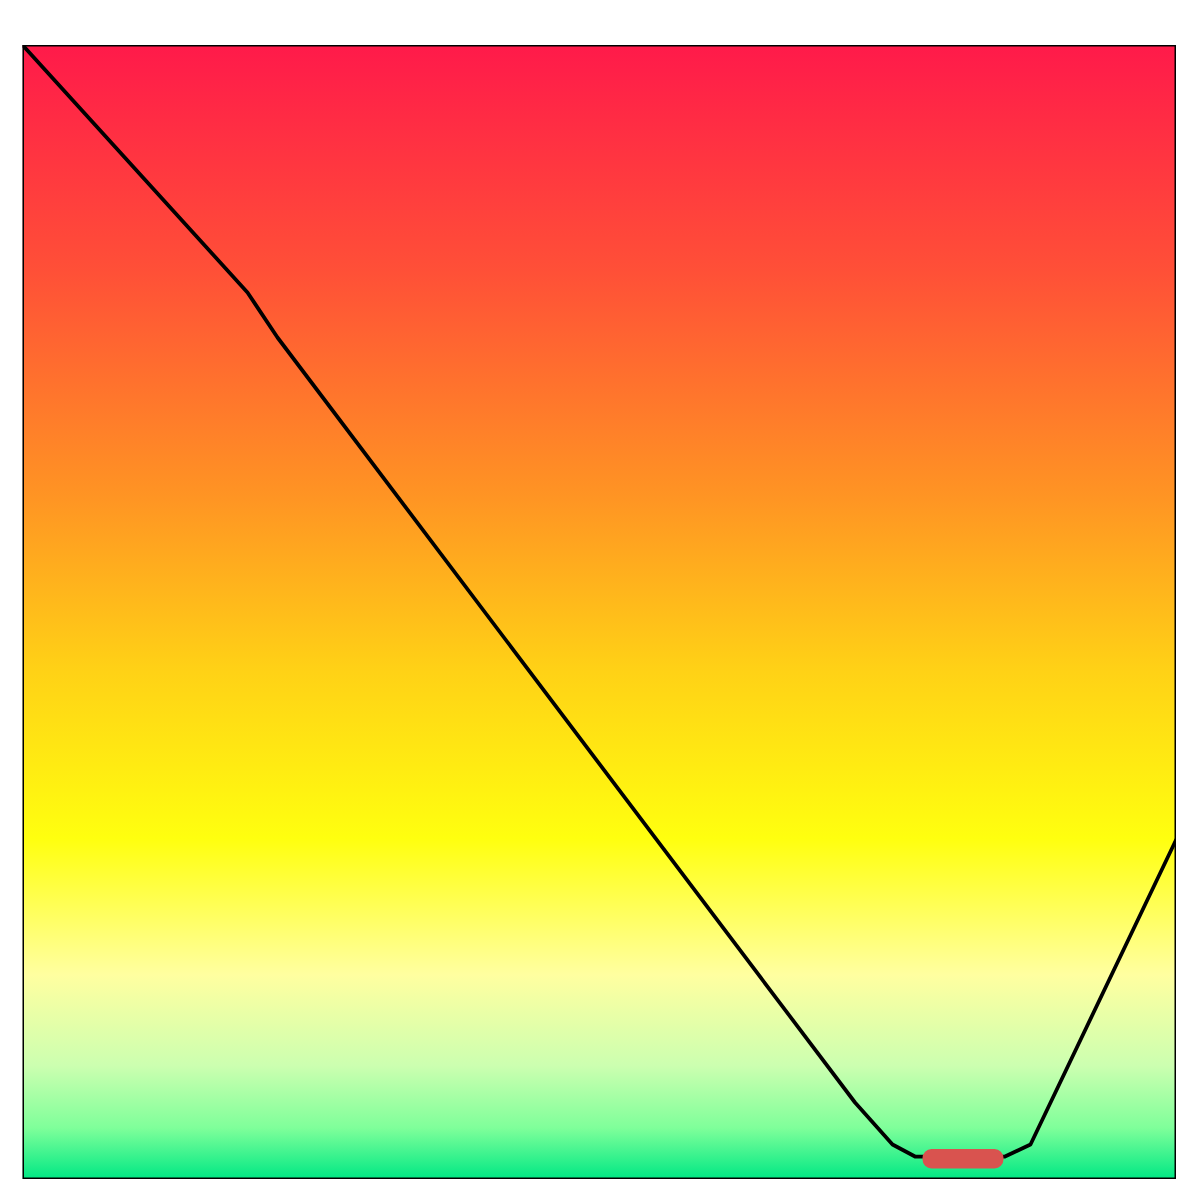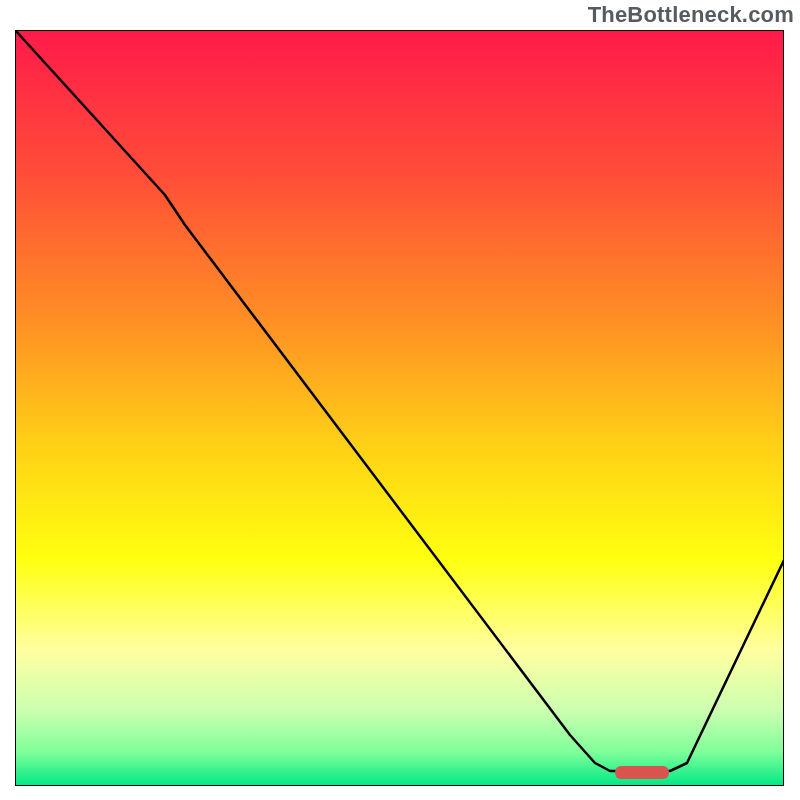--- a/index.html
+++ b/index.html
@@ -27,21 +27,20 @@
   svg {
     position: absolute;
     top: 30px;
     left: 15px;
   }
 </style>
 </head>
 <body>
 
 <div class="wrap">
-  <div class="watermark">TheBottleneck.com</div>
 
   <svg id="chart-svg" width="769" height="756" viewBox="0 0 769 756">
     <defs>
       <linearGradient id="bg-grad" x1="0" y1="0" x2="0" y2="1">
           <stop offset="0%" stop-color="#ff1a4a"></stop>
           <stop offset="20%" stop-color="#ff5037"></stop>
           <stop offset="40%" stop-color="#ff9523"></stop>
           <stop offset="55.00000000000001%" stop-color="#ffd116"></stop>
           <stop offset="70%" stop-color="#ffff0f"></stop>
           <stop offset="82%" stop-color="#ffffa0"></stop>

